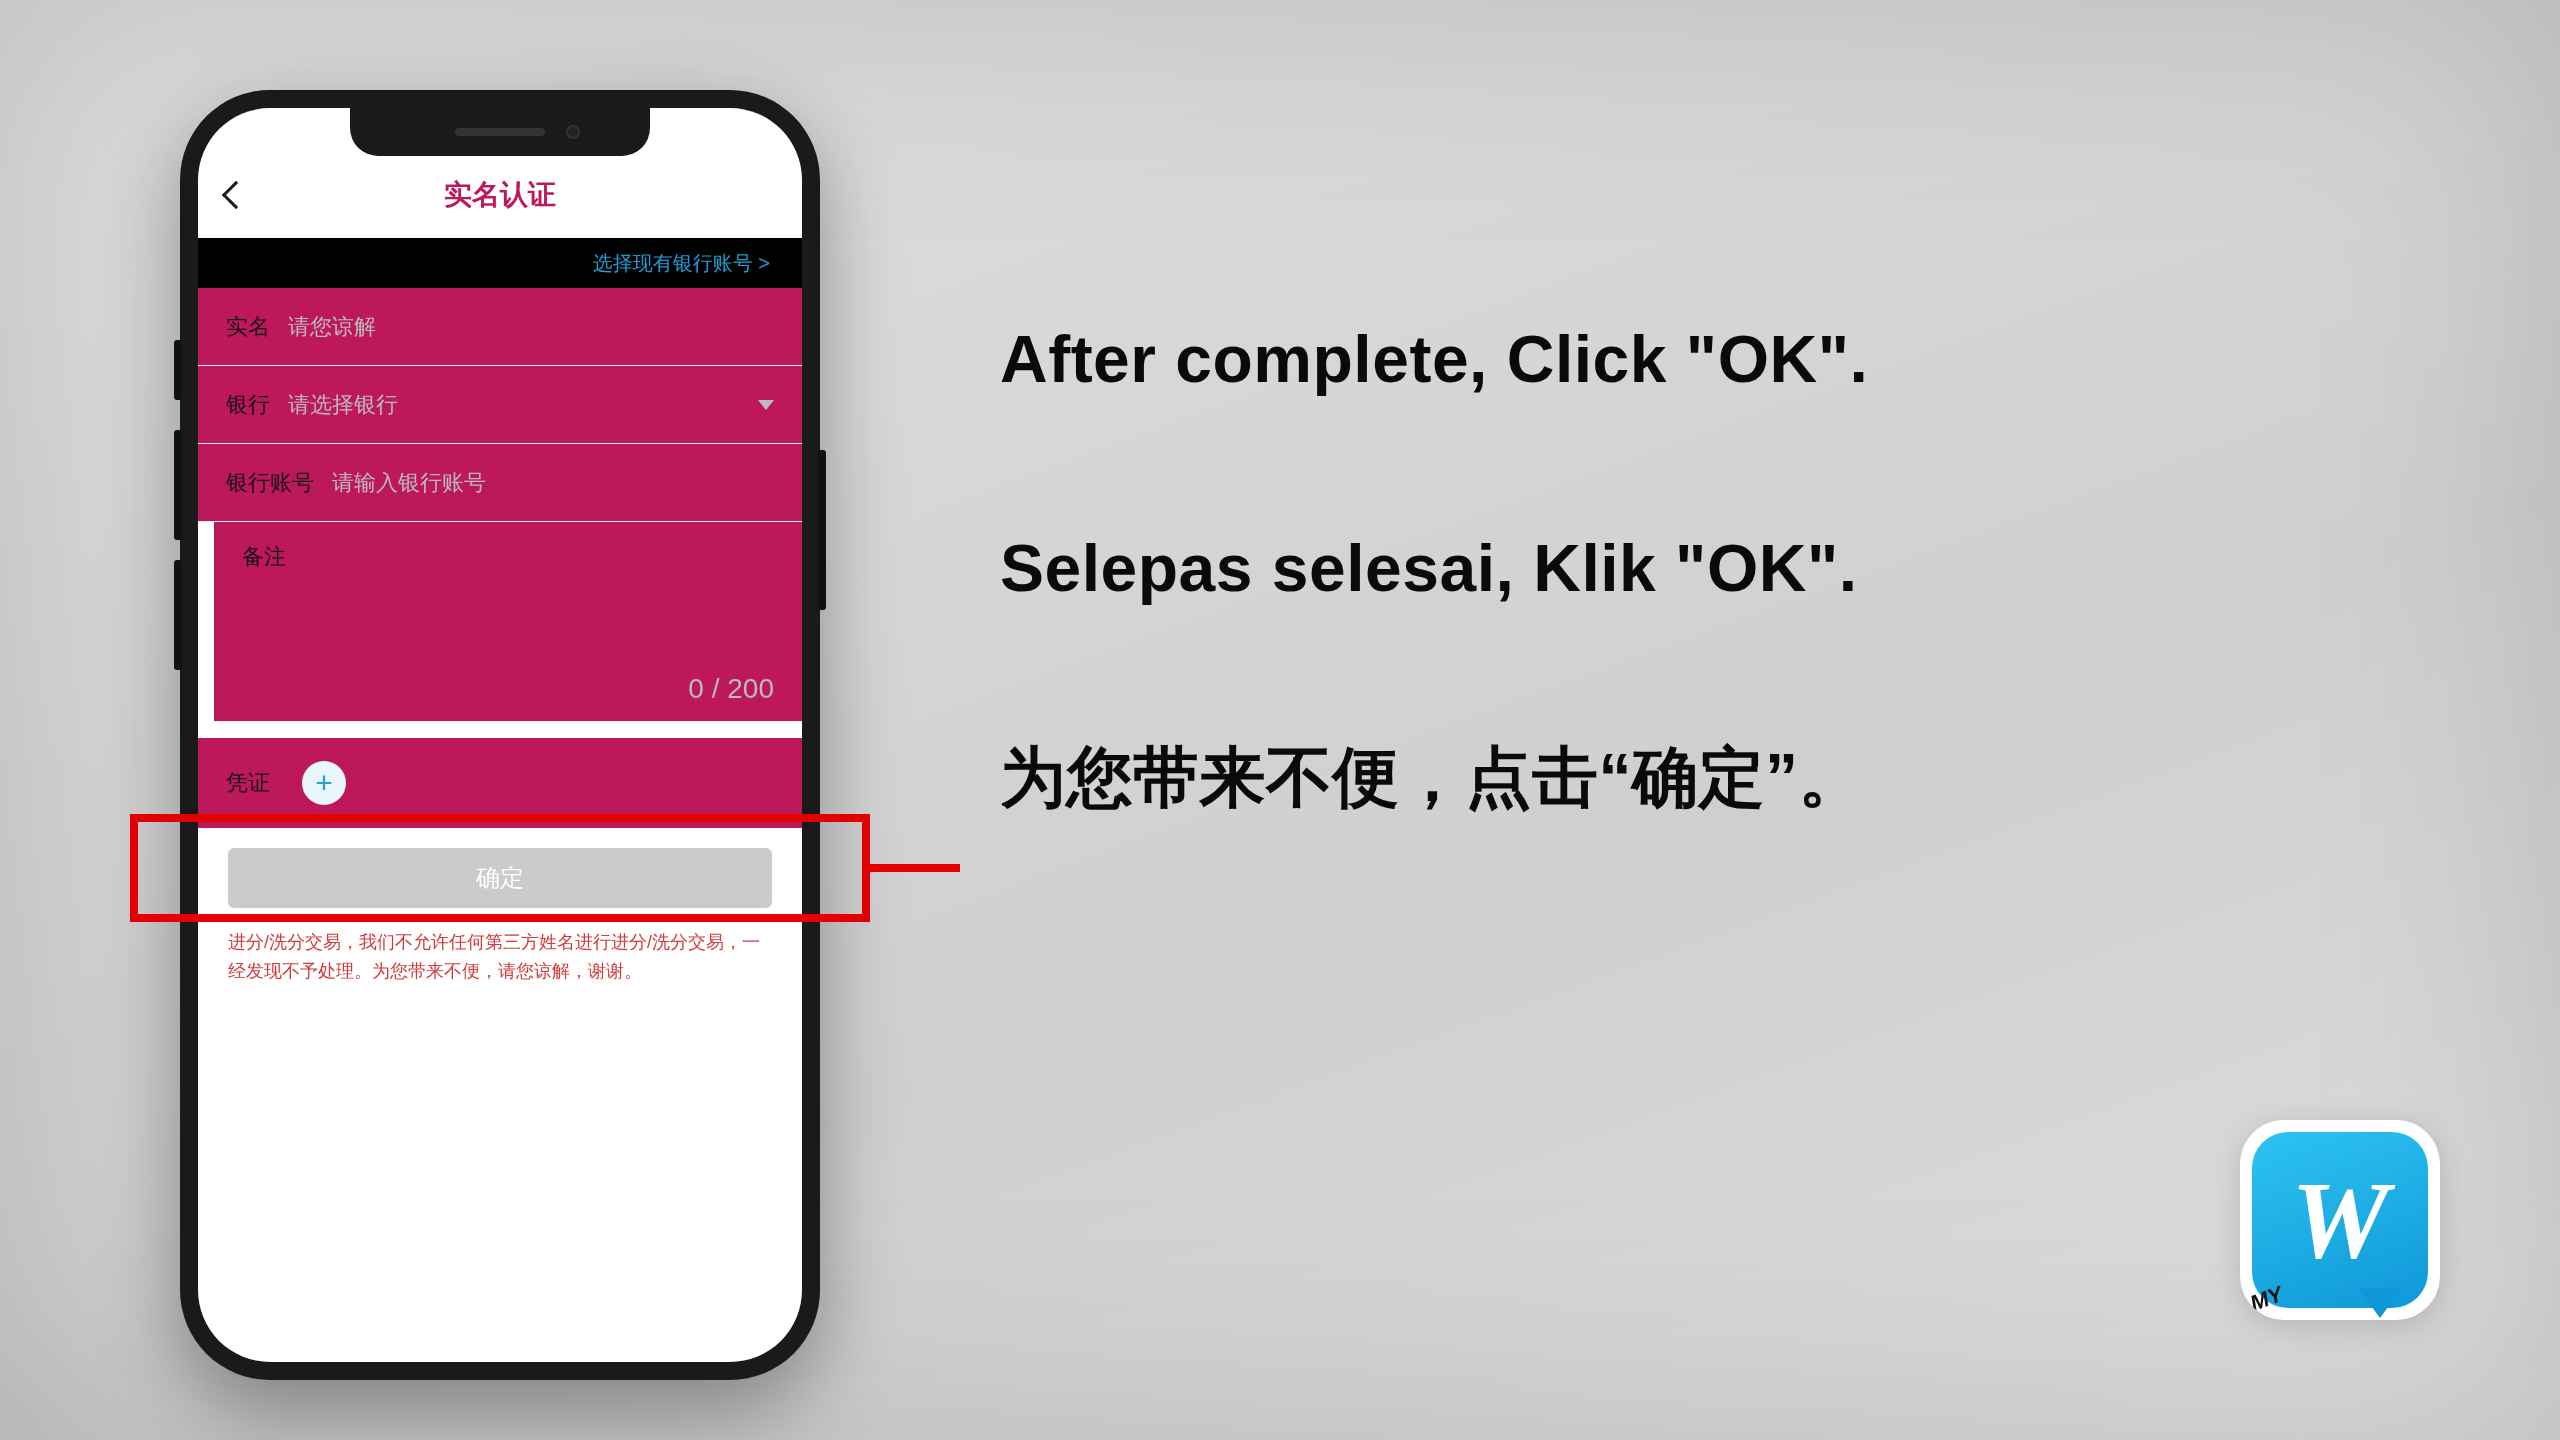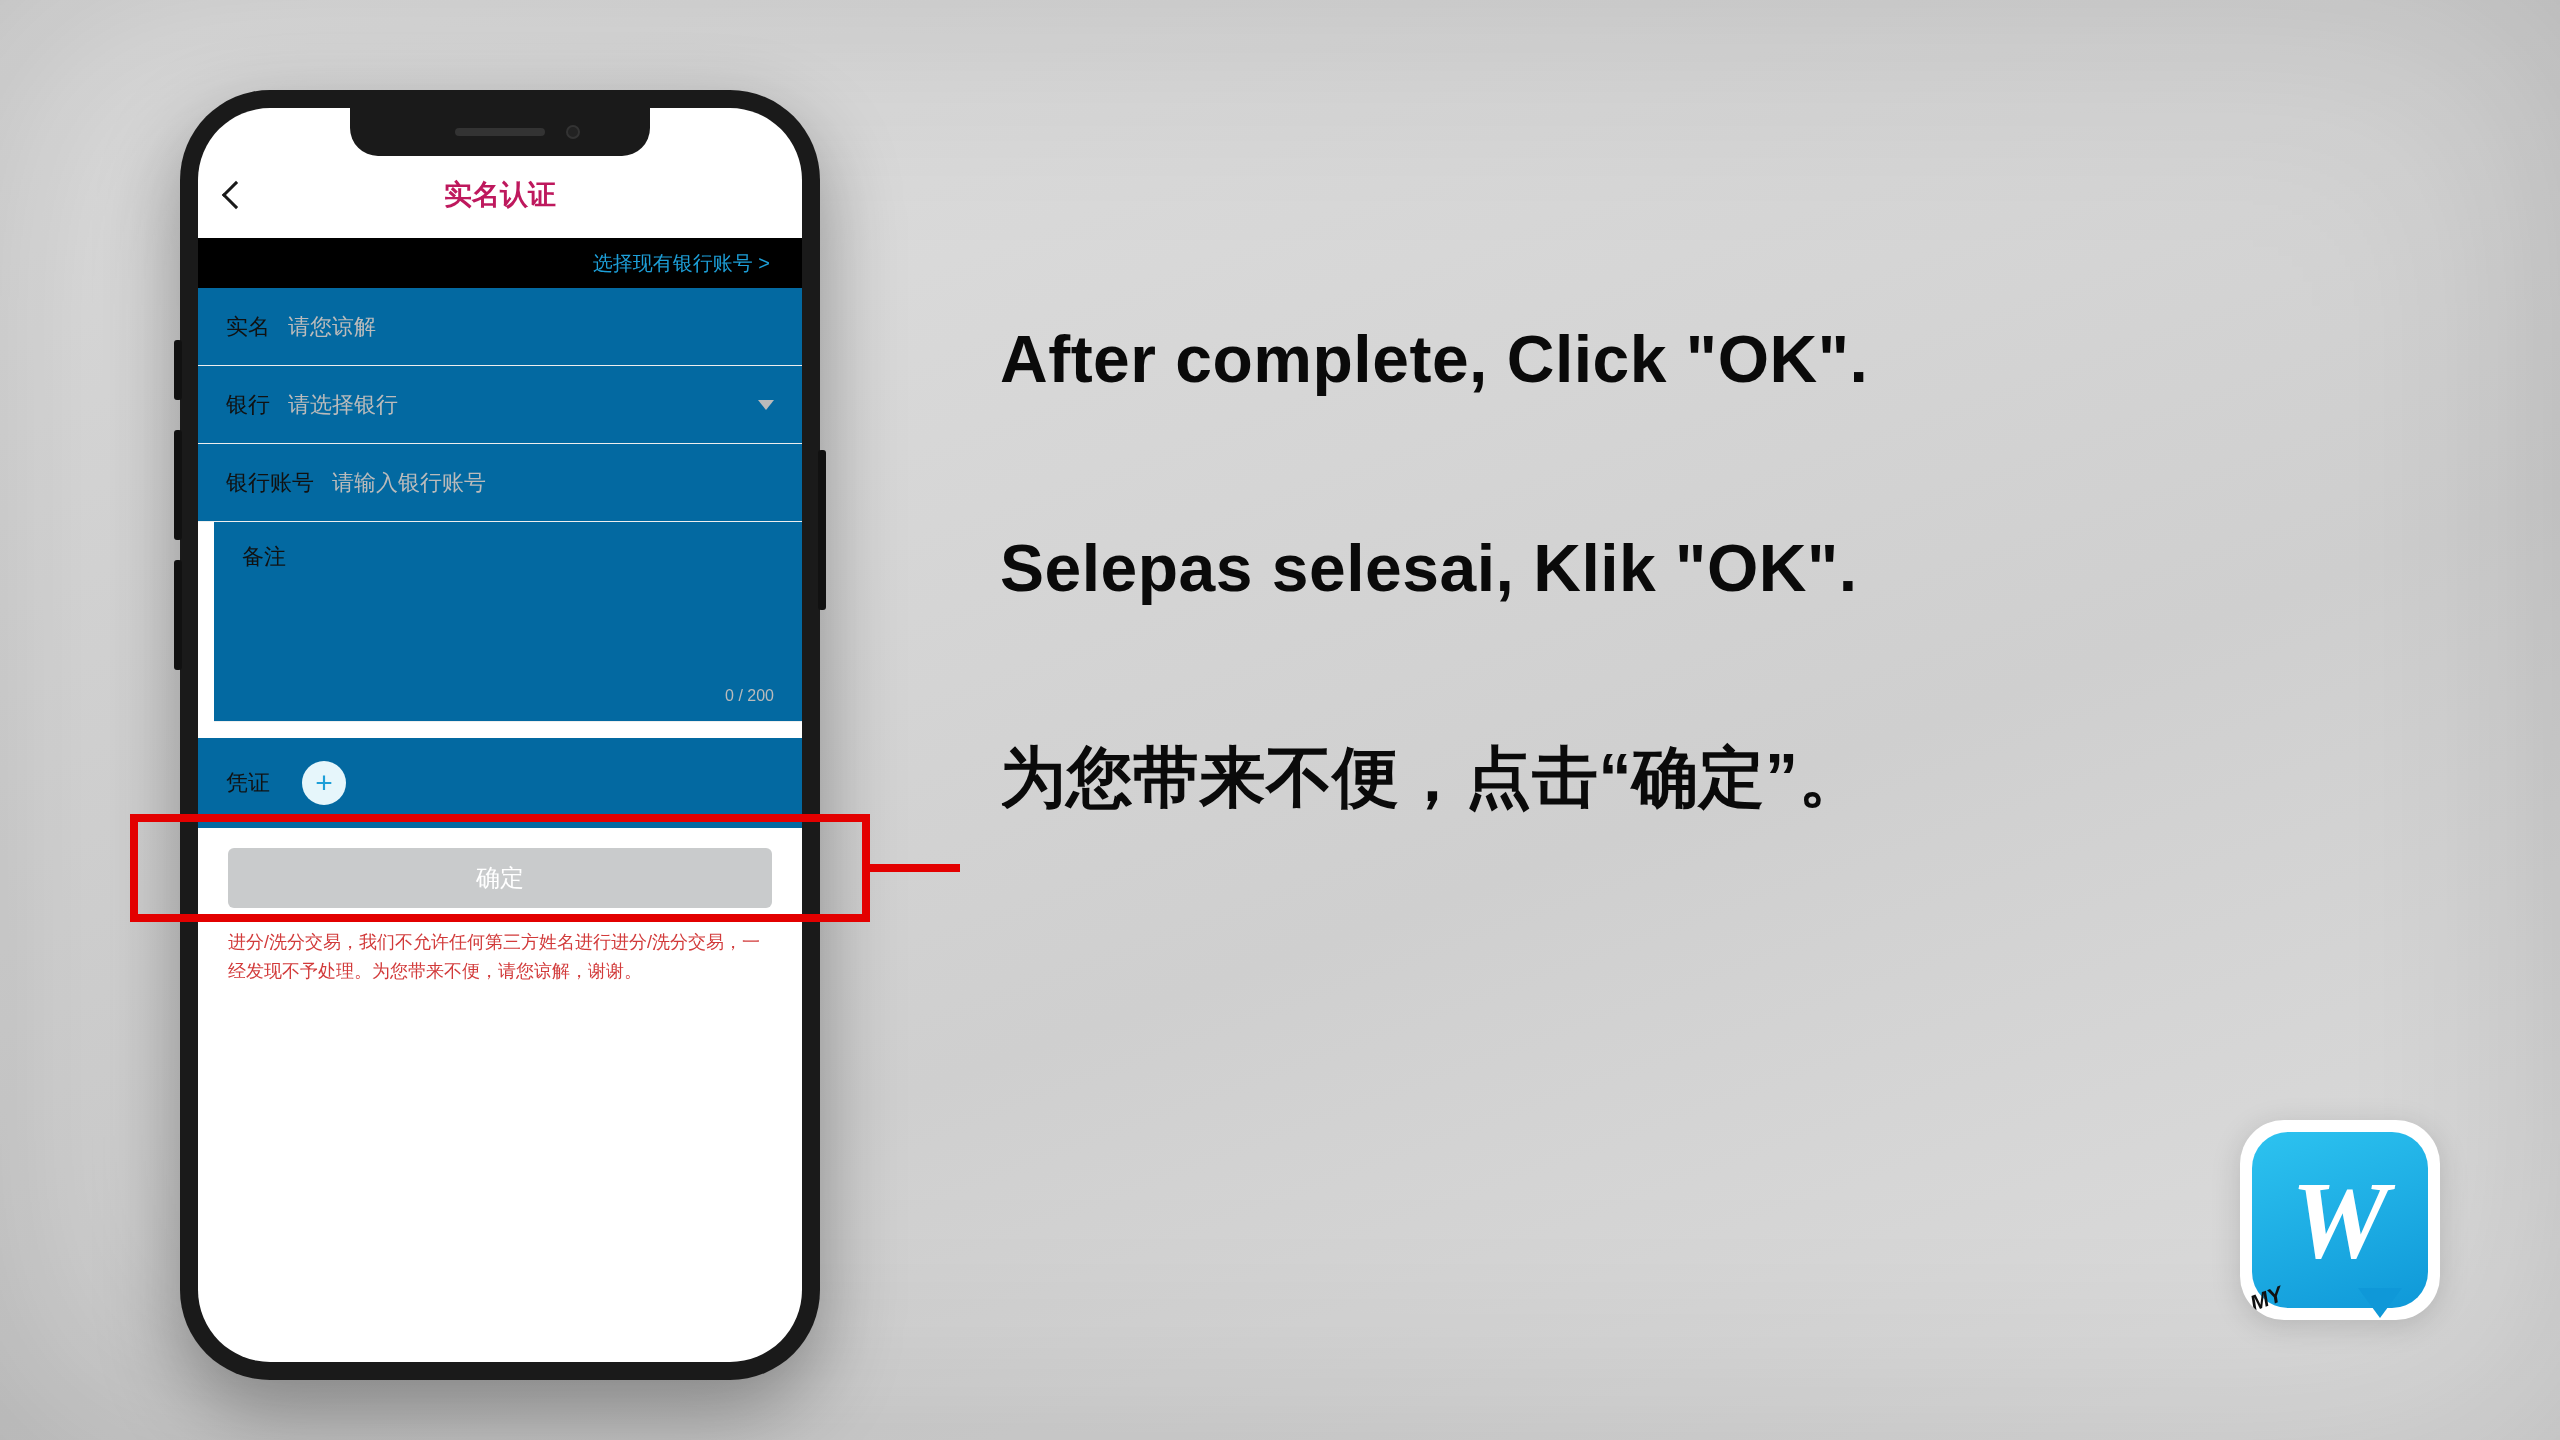--- a/index.html
+++ b/index.html
@@ -65,31 +65,31 @@
       display:flex; align-items:center; justify-content:flex-end;
       padding:0 32px;
       color:#1d9fd8; font-size:20px;
     }
 
     .field {
       position:absolute; left:0; right:0; height:78px;
       display:flex; align-items:center;
       padding:0 28px;
       border-bottom:1px solid #eee;
-      background:#0369a1; font-size:22px;
+      background:#be185d; font-size:22px;
     }
     .field .lbl { color:#111; font-weight:500; margin-right:18px; white-space:nowrap; }
     .field .ph  { color:#bbb; flex:1; }
     .dropdown-caret { width:0; height:0; border-left:8px solid transparent; border-right:8px solid transparent; border-top:10px solid #bbb; }
 
     .f1 { top:180px; }
     .f2 { top:258px; }
     .f3 { top:336px; }
     .f4 { top:414px; height:200px; align-items:flex-start; padding-top:20px; flex-direction:column;margin-left:16px; }
-    .f4 .counter { position:absolute; right:28px; bottom:16px; color:#bbb; font-size:16px; }
+    .f4 .counter { position:absolute; right:28px; bottom:16px; color:#bbb; font-size:28px; }
 
     .f5 { top:630px; height:90px; border-bottom:none; }
     .add {
       width:44px; height:44px; border-radius:50%;
       background:#e6f6fb; color:#1d9fd8;
       display:flex; align-items:center; justify-content:center;
       font-size:30px; font-weight:300; margin-left:14px;
     }
 
     .ok-btn {

